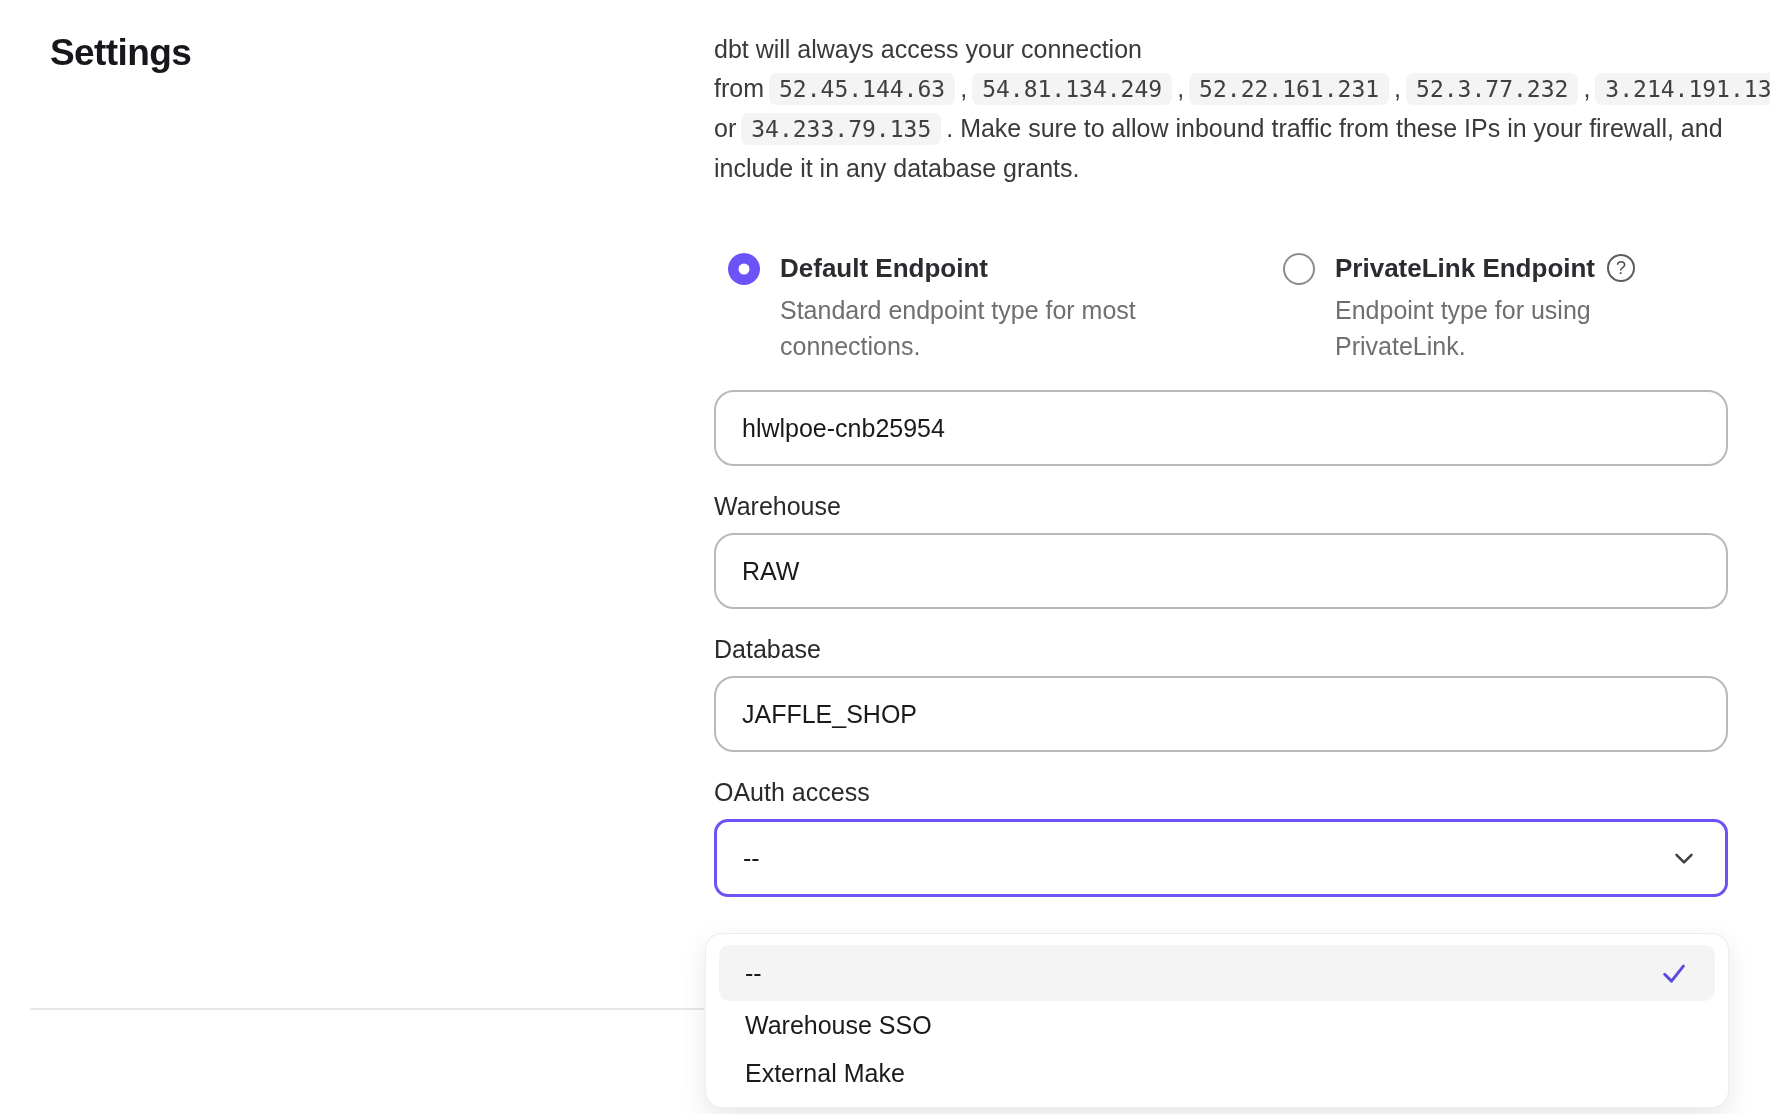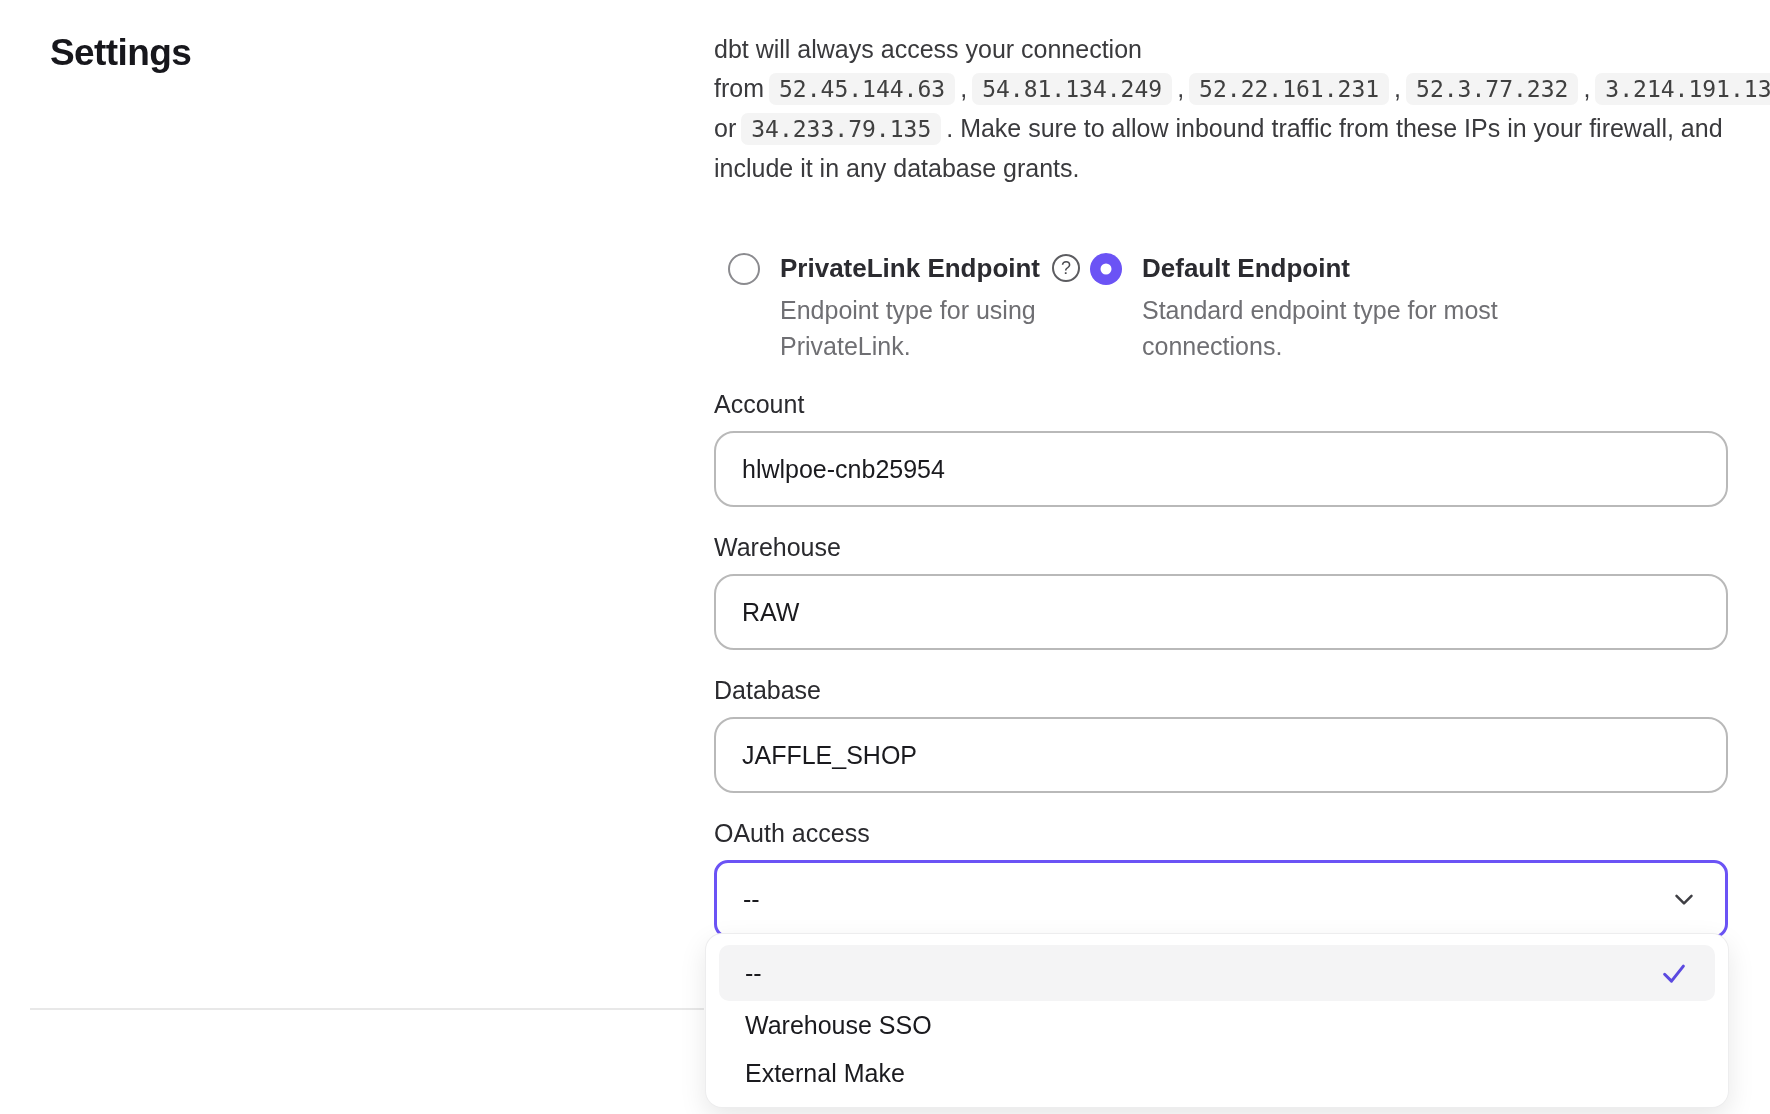--- a/index.html
+++ b/index.html
@@ -93,41 +93,40 @@
 </head>
 <body>
 
 <h1 class="page-title">Settings</h1>
 
 <div class="col">
 
   <p class="notice"><span>dbt will always access your connection from</span><span class="code">52.45.144.63</span><span>,</span><span class="code">54.81.134.249</span><span>,</span><span class="code">52.22.161.231</span><span>,</span><span class="code">52.3.77.232</span><span>,</span><span class="code">3.214.191.130</span><span>, or</span><span class="code">34.233.79.135</span><span>. Make sure to allow inbound traffic from these IPs in your firewall, and include it in any database grants.</span></p>
 
   <div class="radio-row">
+    <div class="radio-item first">
+      <span class="radio on"></span>
+      <div>
+        <div class="radio-title">Default Endpoint</div>
+        <div class="radio-desc w1">Standard endpoint type for most connections.</div>
+      </div>
+    </div>
     <div class="radio-item">
       <span class="radio off"></span>
       <div>
         <div class="radio-title">
           <span>PrivateLink Endpoint</span>
           <span class="help">?</span>
         </div>
         <div class="radio-desc w2">Endpoint type for using PrivateLink.</div>
       </div>
     </div>
-    <div class="radio-item first">
-      <span class="radio on"></span>
-      <div>
-        <div class="radio-title">Default Endpoint</div>
-        <div class="radio-desc w1">Standard endpoint type for most connections.</div>
-      </div>
-    </div>
   </div>
 
   <div class="field">
-    <div class="field-label">Account</div>
     <input class="text-input" type="text" value="hlwlpoe-cnb25954" style="">
   </div>
 
   <div class="field">
     <div class="field-label">Warehouse</div>
     <input class="text-input" type="text" value="RAW" style="">
   </div>
 
   <div class="field">
     <div class="field-label">Database</div>

